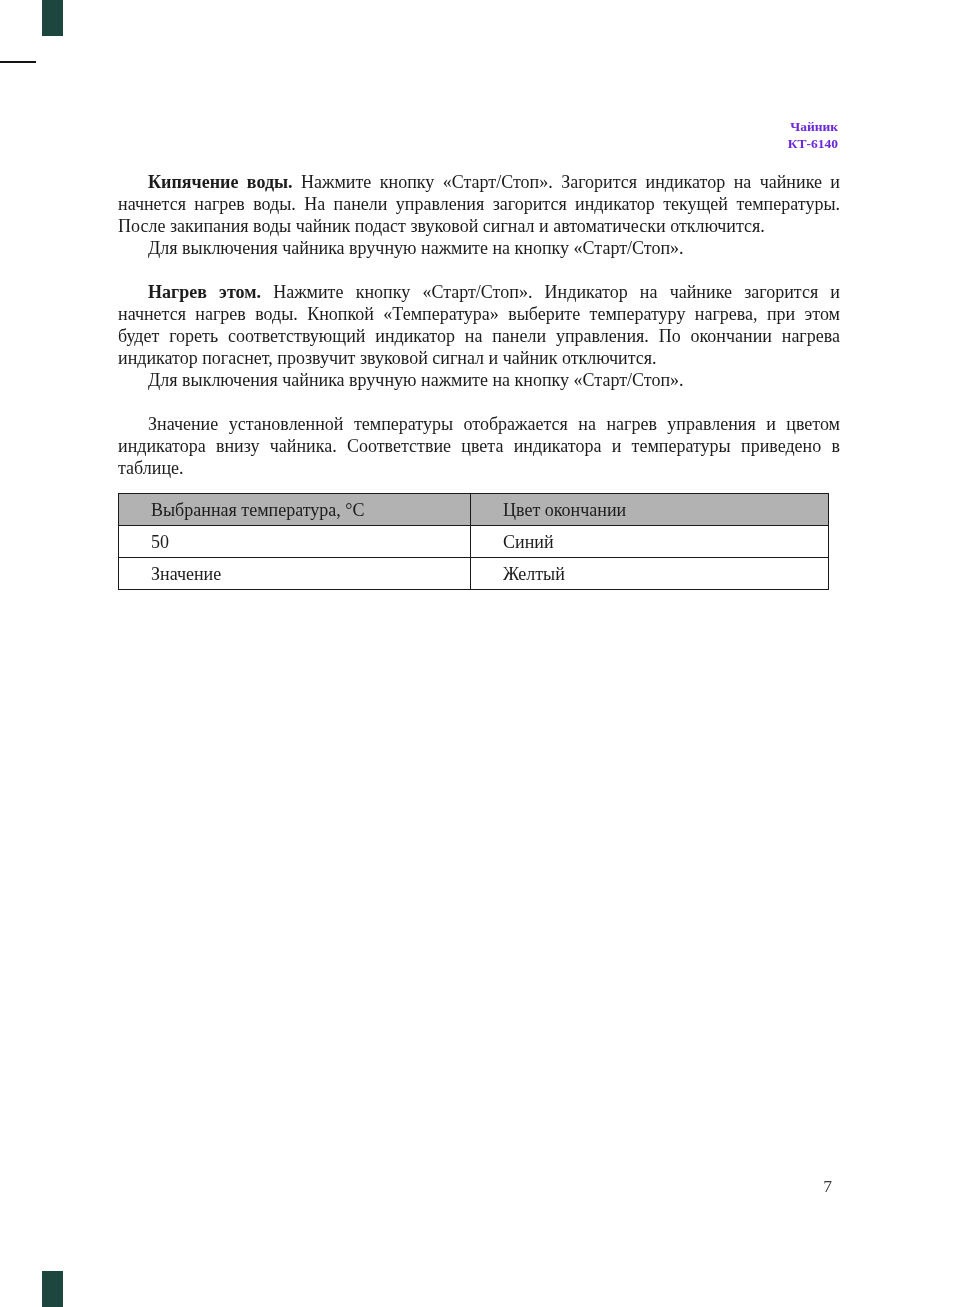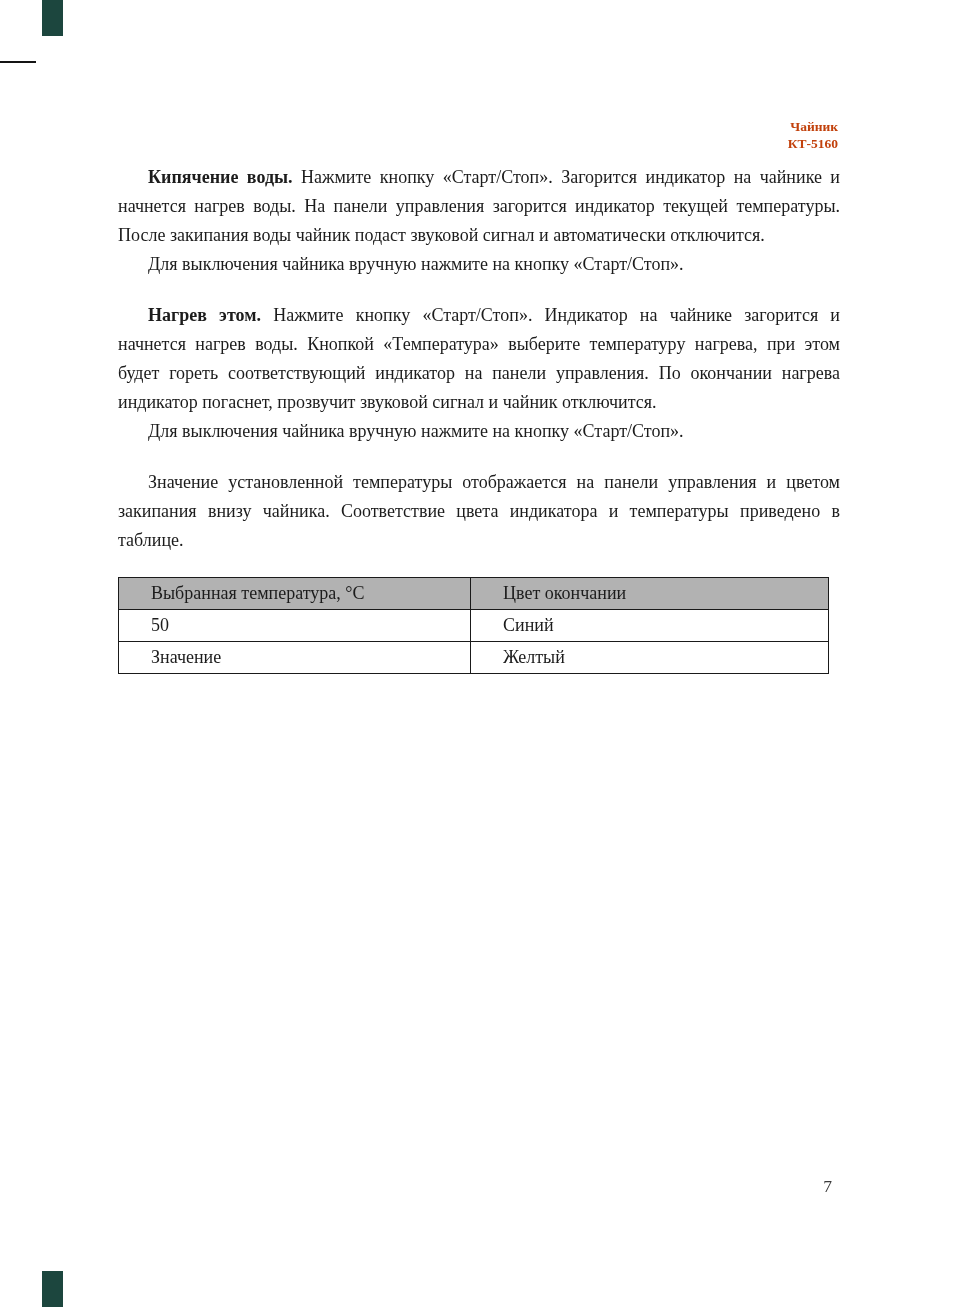--- a/index.html
+++ b/index.html
@@ -44,47 +44,47 @@
   }
 
   .doc-header {
     position: absolute;
     top: 118px;
     right: 118px;
     text-align: right;
     font-weight: bold;
     font-size: 13.5px;
     line-height: 17px;
-    color: #c2410c;
+    color: #6d28d9;
   }
 
   .content {
     position: absolute;
     left: 118px;
-    top: 163px;
+    top: 171px;
     width: 722px;
     font-size: 18px;
-    line-height: 29px;
+    line-height: 22px;
     text-align: justify;
   }
   .content p {
     margin: 0;
     text-indent: 30px;
   }
   .section-gap {
     height: 22px;
   }
   .lead {
     font-weight: bold;
   }
 
   table.temp-table {
     border-collapse: collapse;
     width: 710px;
-    margin-top: 22px;
+    margin-top: 14px;
     font-size: 18px;
     table-layout: fixed;
   }
   table.temp-table th,
   table.temp-table td {
     border: 1.5px solid #1a1a1a;
     height: 29px;
     padding: 1px 10px 1px 32px;
     text-align: left;
     font-weight: normal;
@@ -108,36 +108,36 @@
 <body>
 
 <div class="page">
 
   <div class="mark-bar-top"></div>
   <div class="mark-line-left"></div>
   <div class="mark-bar-bottom"></div>
 
   <div class="doc-header">
     <div>Чайник</div>
-    <div>КТ-5160</div>
+    <div>КТ-6140</div>
   </div>
 
   <div class="content">
 
     <p><span class="lead">Кипячение воды.</span> <span>Нажмите кнопку «Старт/Стоп». Загорится индикатор на чайнике и начнется нагрев воды. На панели управления загорится индикатор текущей температуры. После закипания воды чайник подаст звуковой сигнал и автоматически отключится.</span></p>
     <p>Для выключения чайника вручную нажмите на кнопку «Старт/Стоп».</p>
 
     <div class="section-gap"></div>
 
     <p><span class="lead">Нагрев этом.</span> <span>Нажмите кнопку «Старт/Стоп». Индикатор на чайнике загорится и начнется нагрев воды. Кнопкой «Температура» выберите температуру нагрева, при этом будет гореть соответствующий индикатор на панели управления. По окончании нагрева индикатор погаснет, прозвучит звуковой сигнал и чайник отключится.</span></p>
     <p>Для выключения чайника вручную нажмите на кнопку «Старт/Стоп».</p>
 
     <div class="section-gap"></div>
 
-    <p>Значение установленной температуры отображается на панели управления и цветом закипания внизу чайника. Соответствие цвета индикатора и температуры приведено в таблице.</p>
+    <p>Значение установленной температуры отображается на нагрев управления и цветом индикатора внизу чайника. Соответствие цвета индикатора и температуры приведено в таблице.</p>
 
     <table class="temp-table">
       <colgroup>
         <col class="col-temp">
         <col class="col-color">
       </colgroup>
       <thead>
         <tr>
           <th>Выбранная температура, °С</th>
           <th>Цвет окончании</th>

